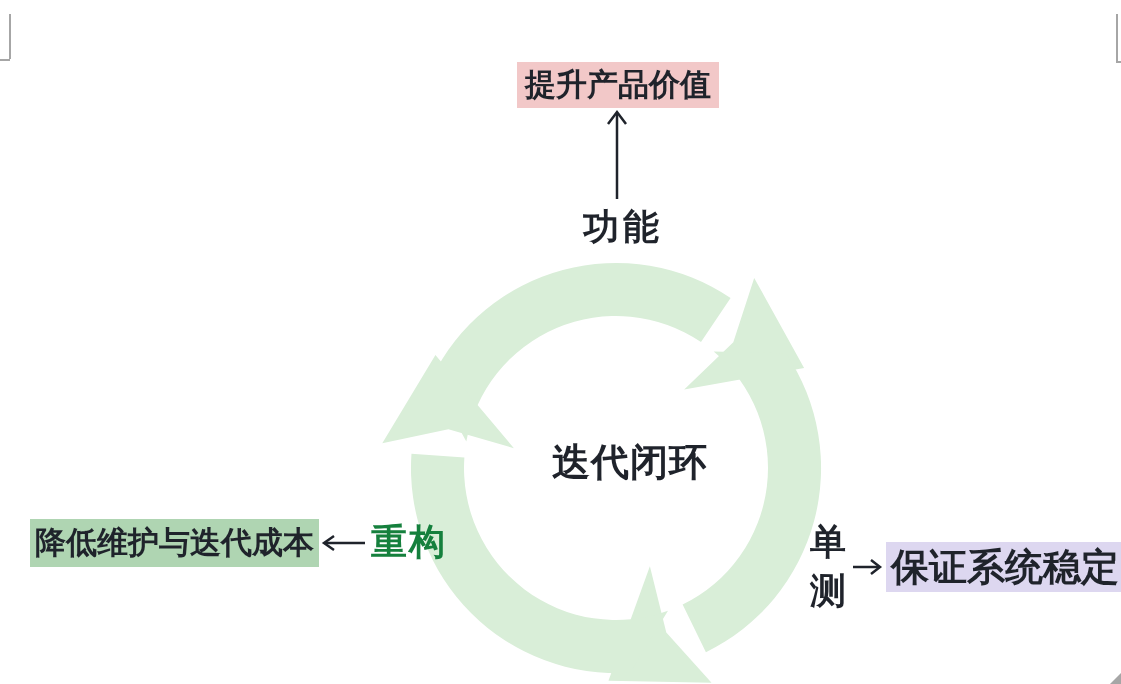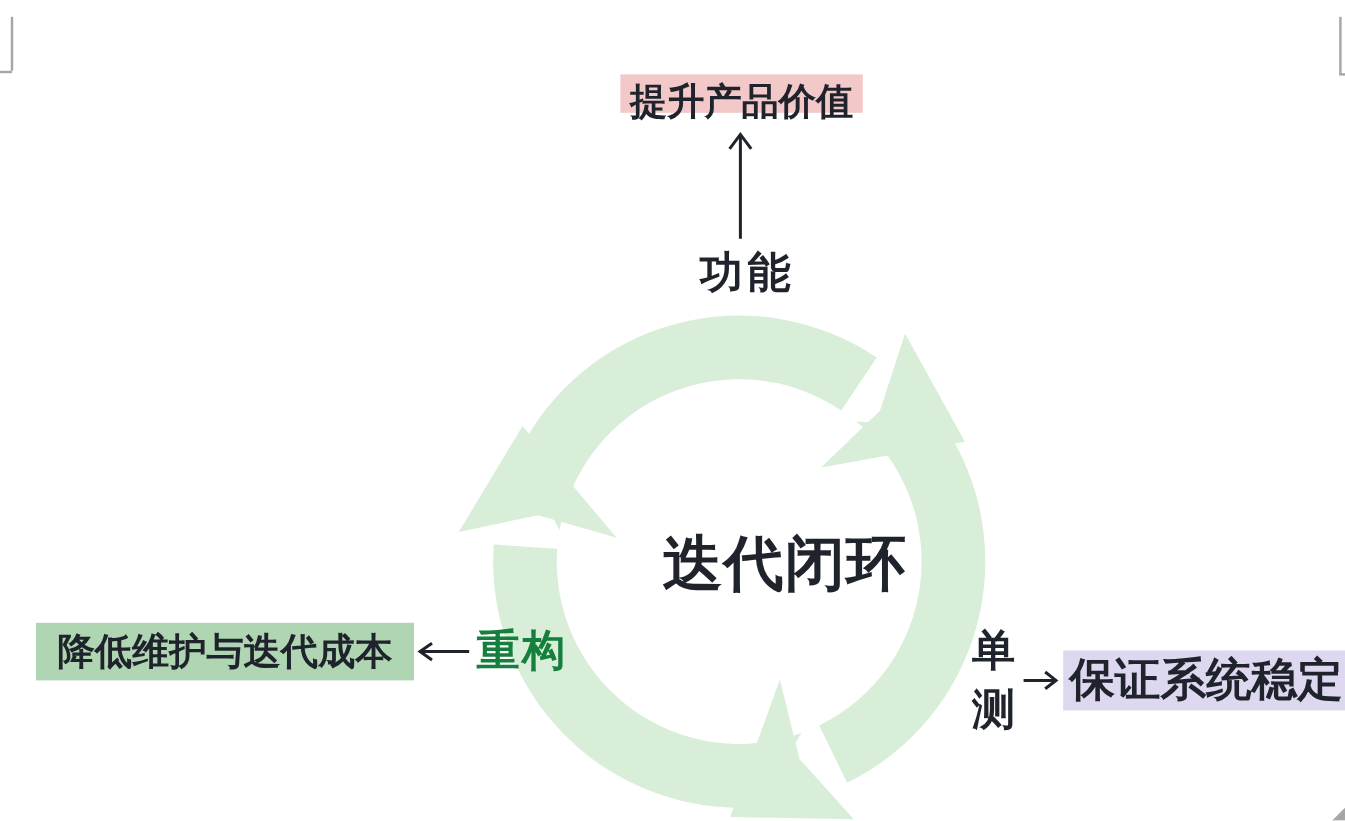--- a/index.html
+++ b/index.html
@@ -6,33 +6,33 @@
   body{
     width:1121px;height:684px;position:relative;overflow:hidden;
     background:#ffffff;
     font-family:"Liberation Sans","DejaVu Sans",sans-serif;
   }
   .abs{position:absolute;}
   .lbl{font-weight:bold;white-space:nowrap;}
   .hl{display:inline-block;font-weight:bold;white-space:nowrap;}
 
   
-  .title-hl{left:517px;top:62px;height:32px;line-height:46px;padding:0 8px;font-size:31px;}
+  .title-hl{left:517px;top:62px;height:46px;line-height:46px;padding:0 8px;font-size:31px;}
   
   .up-arrow{left:603px;top:107px;}
   
   .top-src{left:583px;top:203px;font-size:36px;letter-spacing:4px;}
 
   
   .cycle{left:356px;top:218px;width:520px;height:510px;}
-  .center-lbl{left:552px;top:437px;font-size:50px;letter-spacing:1px;}
+  .center-lbl{left:552px;top:437px;font-size:38px;letter-spacing:1px;}
 
   
   .left-group{left:30px;top:518px;display:flex;align-items:center;gap:2px;}
-  .left-group .hl{height:48px;line-height:48px;padding:0 18px;font-size:31px;}
+  .left-group .hl{height:48px;line-height:48px;padding:0 5px;font-size:31px;}
   .left-group .plain{font-size:36px;font-weight:bold;margin-left:2px;letter-spacing:2px;}
 
   
   .right-group{left:810px;top:518px;display:flex;align-items:center;gap:3px;}
   .right-group .hl{height:50px;line-height:50px;padding:0 5px;font-size:38px;}
   .right-group .plain{font-size:36px;font-weight:bold;letter-spacing:2px;}
 
   
   .mark{position:absolute;background:#a6a6a6;}
   .grip{position:absolute;left:1110px;top:673px;width:11px;height:11px;

